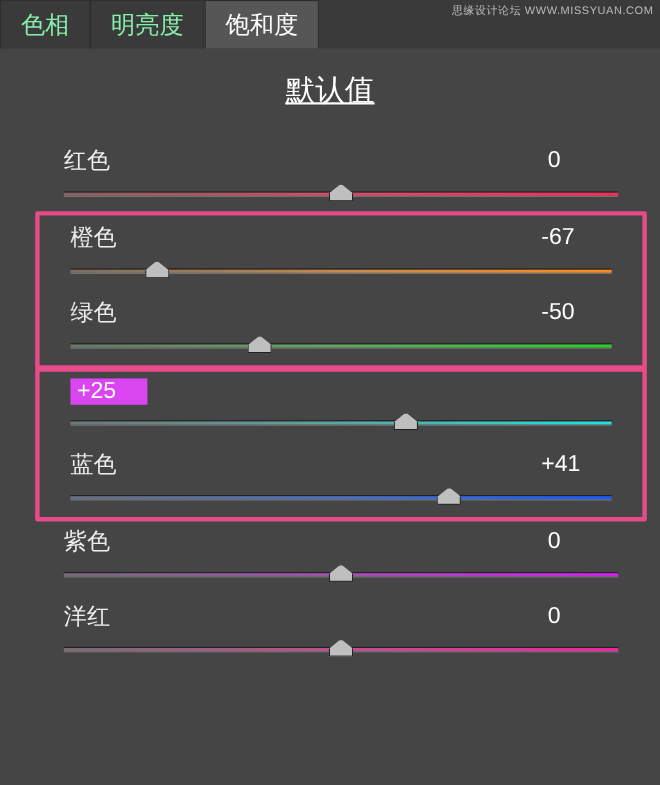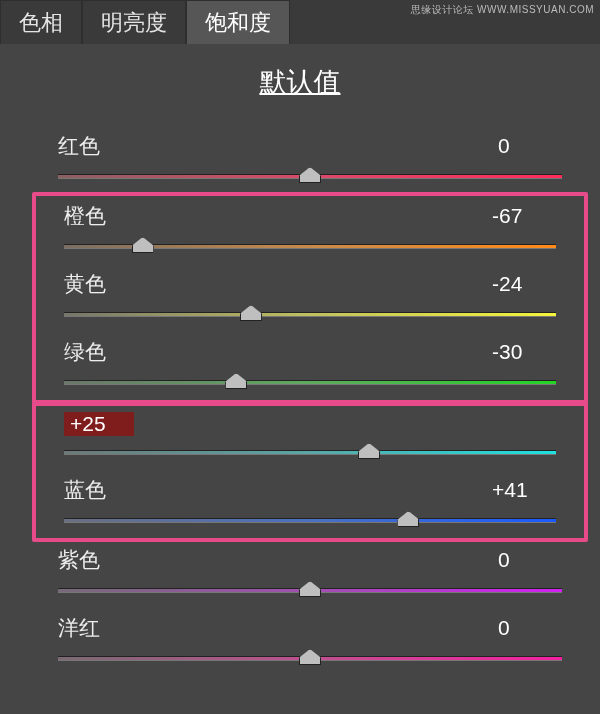--- a/index.html
+++ b/index.html
@@ -21,21 +21,21 @@
     color: #bbb;
     letter-spacing: 0.5px;
   }
   .tabs {
     display: flex;
     background: #3a3a3a;
     height: 44px;
   }
   .tab {
     padding: 10px 18px;
-    color: #e5e5e5;
+    color: #86efac;
     cursor: pointer;
     font-size: 22px;
     border: 1px solid #2e2e2e;
     border-bottom: none;
     background: #3a3a3a;
     display: flex;
     align-items: center;
   }
   .tab.active {
     background: #565656;
@@ -67,21 +67,21 @@
   }
   .row-label { color: #eee; font-size: 21px; }
   .row-value {
     color: #fff;
     font-size: 21px;
     width: 70px;
     text-align: left;
     padding-left: 6px;
   }
   .row-value.sel {
-    background: #7f1d1d;
+    background: #d946ef;
     color: #fff;
   }
   .track {
     position: relative;
     height: 16px;
   }
   .gradient {
     position: absolute;
     top: 6px;
     left: 0;
@@ -147,32 +147,22 @@
             <span class="row-label">橙色</span>
             <span class="row-value">-67</span>
           </div>
           <div class="track">
             <div class="gradient g-orange"></div>
             <div class="thumb" style="left:16%"></div>
           </div>
         </div>
         <div class="row">
           <div class="row-head">
-            <span class="row-label">黄色</span>
-            <span class="row-value">-24</span>
-          </div>
-          <div class="track">
-            <div class="gradient g-yellow"></div>
-            <div class="thumb" style="left:38%"></div>
-          </div>
-        </div>
-        <div class="row">
-          <div class="row-head">
             <span class="row-label">绿色</span>
-            <span class="row-value">-30</span>
+            <span class="row-value">-50</span>
           </div>
           <div class="track">
             <div class="gradient g-green"></div>
             <div class="thumb" style="left:35%"></div>
           </div>
         </div>
       </div>
       <div class="hl">
         <div class="row">
           <div class="row-head">

